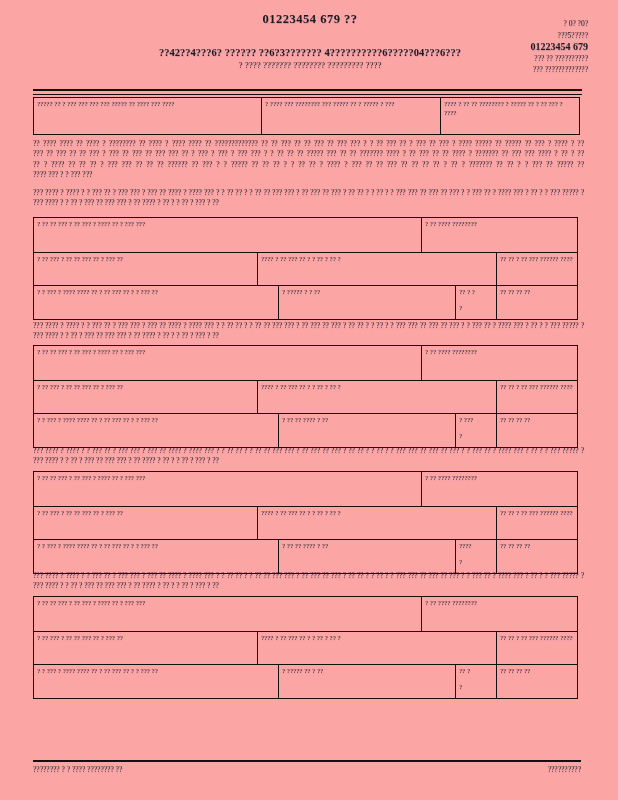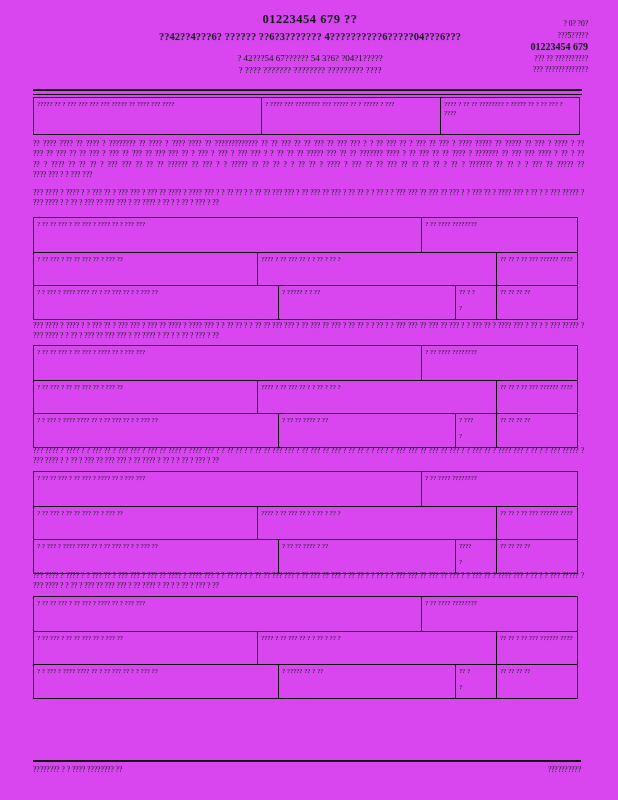--- a/index.html
+++ b/index.html
@@ -1,29 +1,29 @@
 <!DOCTYPE html>
 <html><head>
 <meta charset="utf-8">
 <style>
   html,body{margin:0;padding:0;background:#ffffff;}
   .page{
     position:relative;
     width:618px;height:800px;
-    background:#d946ef;
+    background:#fca5a5;
     font-family:"Liberation Serif","DejaVu Serif",serif;
     color:#1b1b1b;
     overflow:hidden;
   }
   .garble{ text-shadow:0.5px 0.8px 0 rgba(90,90,190,0.22); }
 
   
   .title-block{position:absolute;top:12px;left:110px;width:400px;text-align:center;}
   .t1{font-size:12.5px;font-weight:bold;letter-spacing:0.5px;}
-  .t2{font-size:10.5px;font-weight:bold;margin-top:4px;}
+  .t2{font-size:10.5px;font-weight:bold;margin-top:20px;}
   .t3{font-size:9px;margin-top:11px;}
   .t4{font-size:9px;margin-top:2px;}
 
   
   .corner{position:absolute;top:18px;left:492px;width:96px;text-align:right;font-size:7.5px;line-height:11.5px;}
   .corner .c3{font-size:10px;font-weight:bold;font-family:Liberation Serif, serif;}
 
   
   .double-rule{position:absolute;top:89px;left:33px;width:549px;height:3px;
     border-top:2px solid #111;border-bottom:1px solid #111;}
@@ -62,21 +62,20 @@
   .footer-right{position:absolute;top:765px;left:33px;width:548px;text-align:right;font-size:7.5px;}
 </style>
 </head>
 <body>
 
 <div class="page">
 
   <div class="title-block">
     <div class="t1 garble">01223454 679 ??</div>
     <div class="t2 garble">??42??4???6? ?????? ??6?3??????? 4??????????6?????04???6???</div>
-    <div class="t3 garble">? 42???54 67?????? 54 3?6? ?04?1?????</div>
     <div class="t4 garble">? ????  ??????? ????????    ????????? ????</div>
   </div>
 
   <div class="corner">
     <div class="garble">? 0? ?0?</div>
     <div class="garble">???5?????</div>
     <div class="c3 garble">01223454 679</div>
     <div class="garble">??? ?? ??????????</div>
     <div class="garble">??? ?????????????</div>
   </div>

